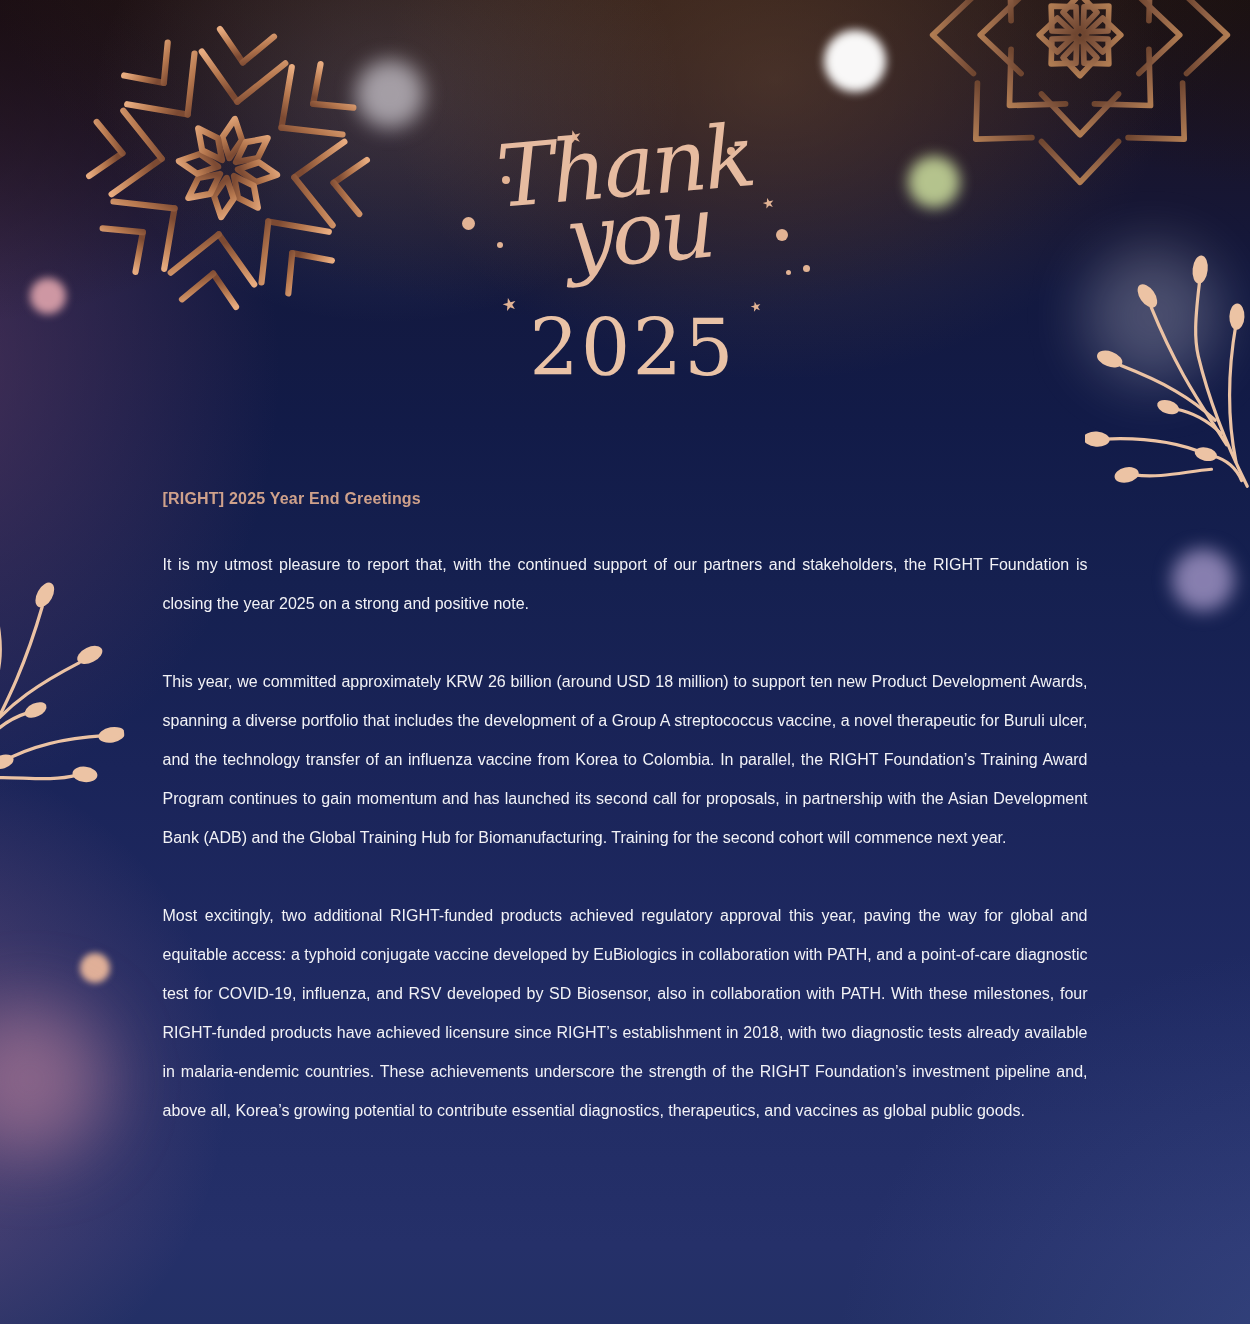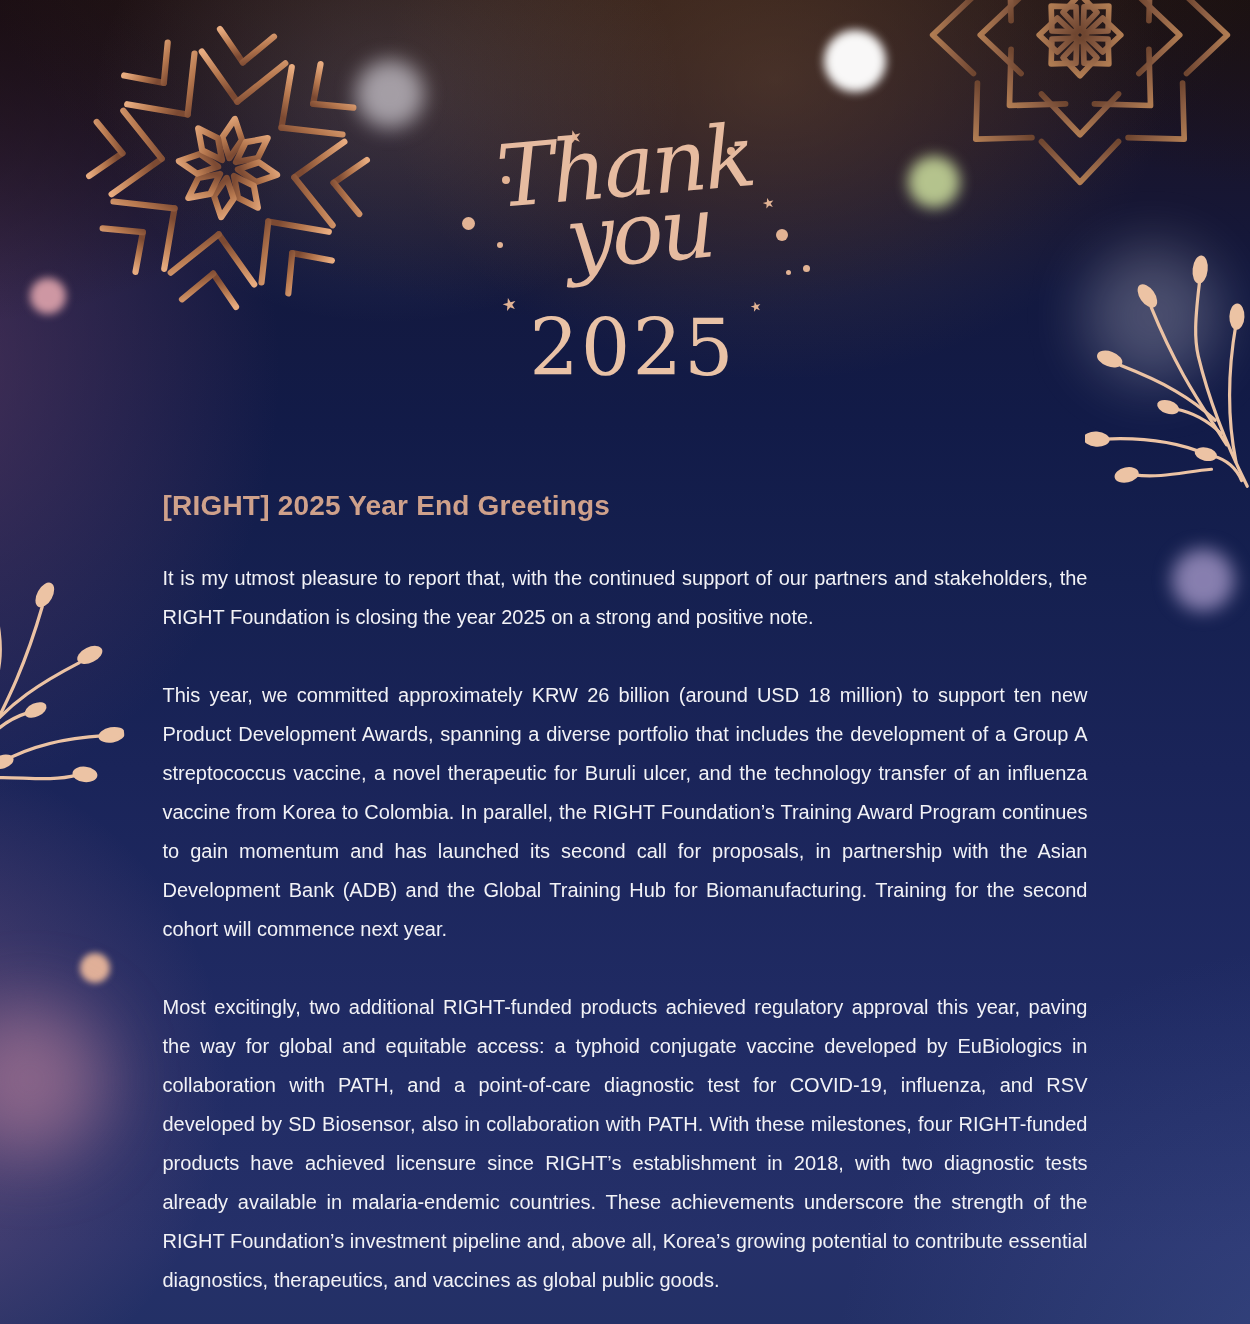--- a/index.html
+++ b/index.html
@@ -28,23 +28,23 @@
 
   .hero{position:relative;z-index:2;padding-top:116px;text-align:center;color:#e6bba0;}
   .script-word{display:block;font-family:"DejaVu Serif", serif;font-style:italic;
     letter-spacing:-3px;color:#e6bba0;}
   .script-1{font-size:86px;line-height:100px;transform:rotate(-5deg);}
   .script-2{font-size:86px;line-height:100px;margin-top:-32px;transform:rotate(-5deg) translateX(14px);}
   .hero-year{font-family:"DejaVu Serif", serif;font-size:78px;line-height:92px;margin-top:18px;
     color:#e9c2a6;letter-spacing:2px;margin-left:15px;}
 
   .letter{position:relative;z-index:2;width:925px;margin:96px auto 0 auto;}
-  .letter-heading{color:#cfa18b;font-size:28px;font-weight:700;letter-spacing:0.2px;
+  .letter-heading{color:#cfa18b;font-size:16px;font-weight:700;letter-spacing:0.2px;
     margin:0 0 37px 0;}
-  .letter p{color:#f2f2f6;font-size:20px;line-height:39px;text-align:justify;
+  .letter p{color:#f2f2f6;font-size:16px;line-height:39px;text-align:justify;
     margin:0 0 39px 0;}
 </style>
 </head>
 <body>
 
 <div class="page">
 
   <div class="bokeh" style="left:356px;top:60px;width:68px;height:68px;background:rgba(190,185,192,0.8);filter:blur(10px);"></div>
   <div class="bokeh" style="left:824px;top:30px;width:62px;height:62px;background:rgba(255,255,255,0.97);filter:blur(5px);"></div>
   <div class="bokeh" style="left:908px;top:156px;width:52px;height:52px;background:rgba(204,223,158,0.85);filter:blur(7px);"></div>

